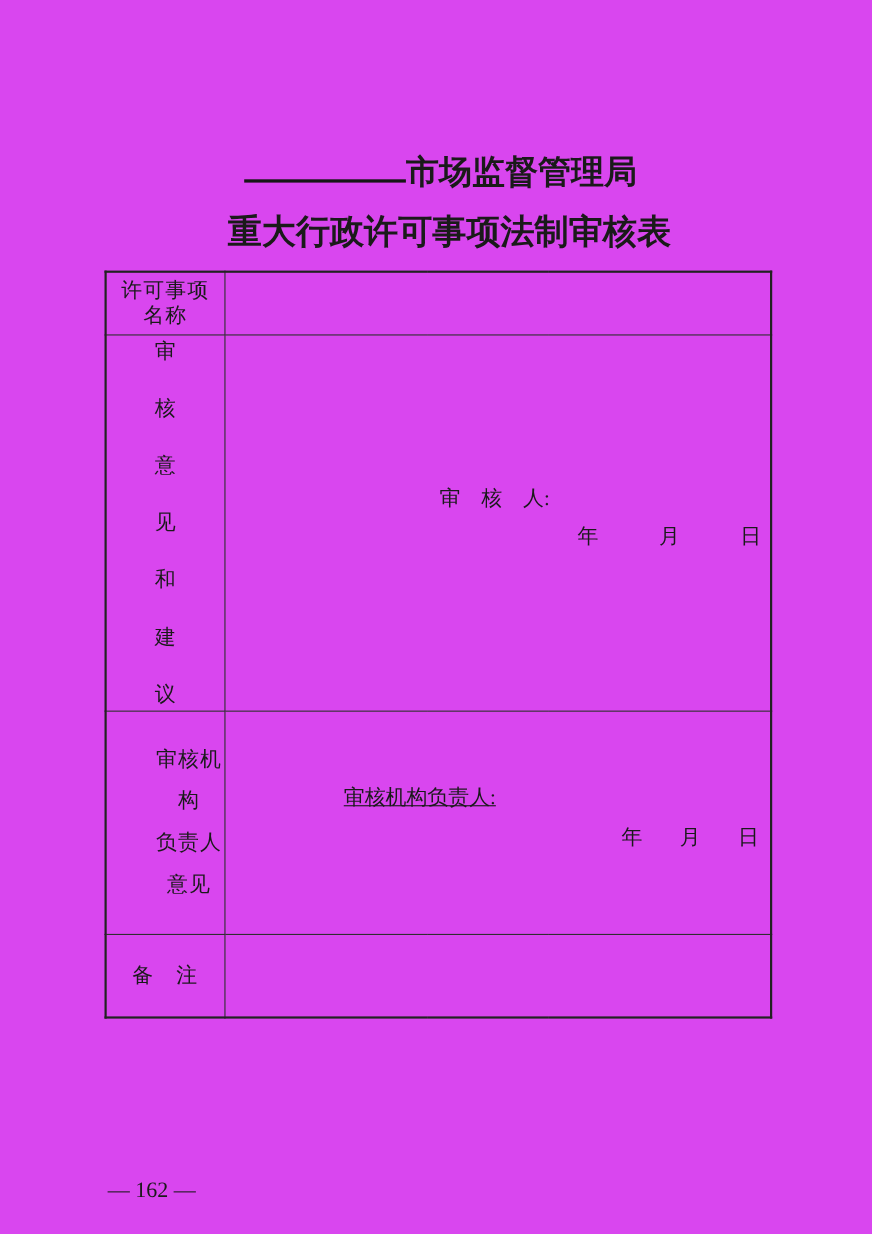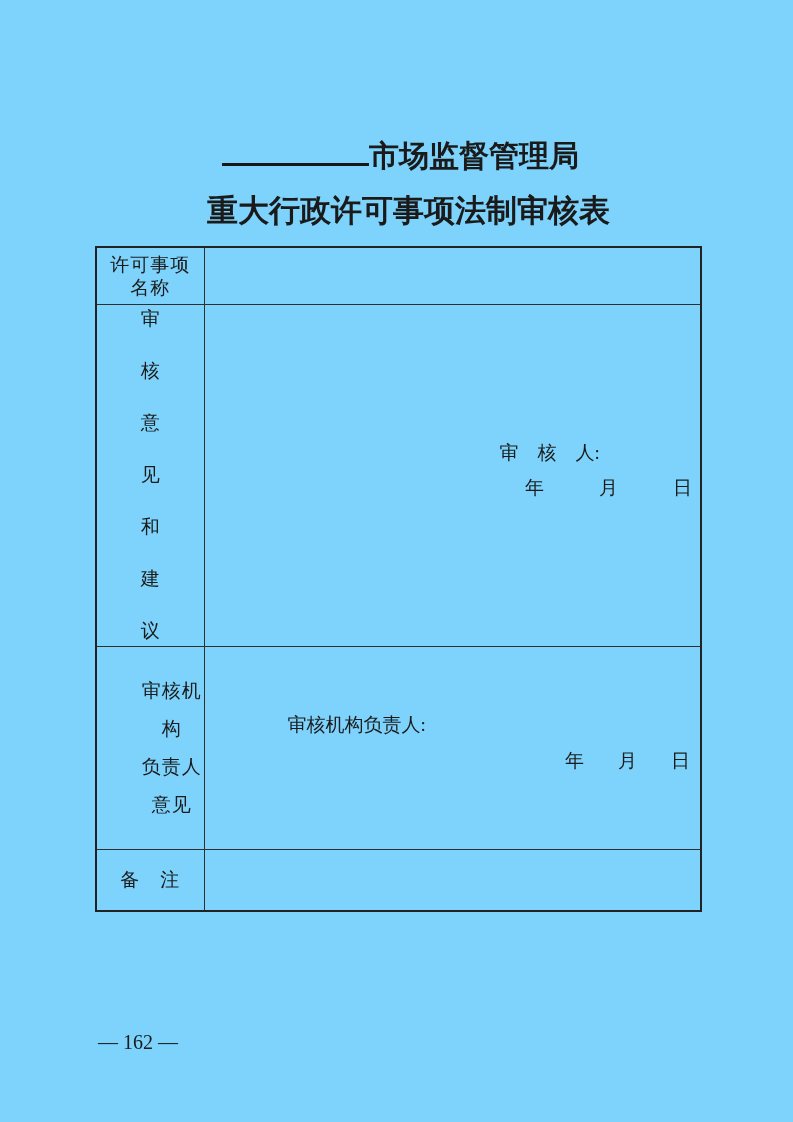--- a/index.html
+++ b/index.html
@@ -4,21 +4,21 @@
 <style>
   * { margin:0; padding:0; box-sizing:border-box; }
   html,body { background:#ffffff; }
   body {
     width:793px; height:1122px;
     font-family:"Liberation Serif","DejaVu Serif",serif;
     color:#1a1a1a;
   }
   .page {
     position:relative; width:793px; height:1122px;
-    background:#7dd3fc; overflow:hidden;
+    background:#d946ef; overflow:hidden;
   }
 
   
   .title-line1 {
     position:absolute; top:136px; left:4px; width:100%;
     text-align:center; font-weight:bold; font-size:30px;
     white-space:nowrap;
   }
   .blank-line {
     display:inline-block; width:147px; height:1em;
@@ -37,50 +37,50 @@
     border-collapse:collapse;
     border:2px solid #222222;
     font-size:19px;
   }
   table.form-table td {
     border:1px solid #2f2f2f;
     vertical-align:middle;
   }
   col.c1{width:108px} col.c2{width:185px} col.c3{width:110px} col.c4{width:202px}
   tr.r1{height:57px} tr.r2{height:42px} tr.r3{height:43px}
-  tr.r4{height:342px} tr.r5{height:203px} tr.r6{height:62px}
+  tr.r4{height:342px} tr.r5{height:203px} tr.r6{height:76px}
 
   td.lbl { text-align:center; letter-spacing:1px; }
   .two-line div { line-height:23px; }
 
   
   .date-flex { display:flex; justify-content:flex-end; align-items:center; }
   .submit-date { gap:30px; padding-right:9px; }
   .return-date { gap:36px; padding-right:8px; }
 
   
   .vstack {
     display:flex; flex-direction:column; align-items:center;
     justify-content:center; gap:26px; letter-spacing:0;
   }
 
   
   td.sign-cell { vertical-align:bottom; padding-bottom:10px; }
   .signer { white-space:pre; }
-  .r4-signer { padding-left:195px;text-align:center; }
+  .r4-signer { padding-left:195px; }
   .r4-date  { gap:55px; padding-right:8px; margin-top:9px; }
-  .r5-signer { padding-left:83px; }
+  .r5-signer { padding-left:108px;text-decoration:underline; }
   .r5-date  { gap:34px; padding-right:10px; margin-top:10px; }
 
   
   .three-line div { line-height:38px; letter-spacing:1px;padding-left:43px; }
 
   
   .page-number {
-    position:absolute; left:98px; top:1031px;
+    position:absolute; left:98px; top:1071px;
     font-size:20px; white-space:pre;
   }
 </style>
 </head>
 <body>
 
 <div class="page">
 
   <div class="title-line1"><span class="blank-line"></span><span>市场监督管理局</span></div>
 

